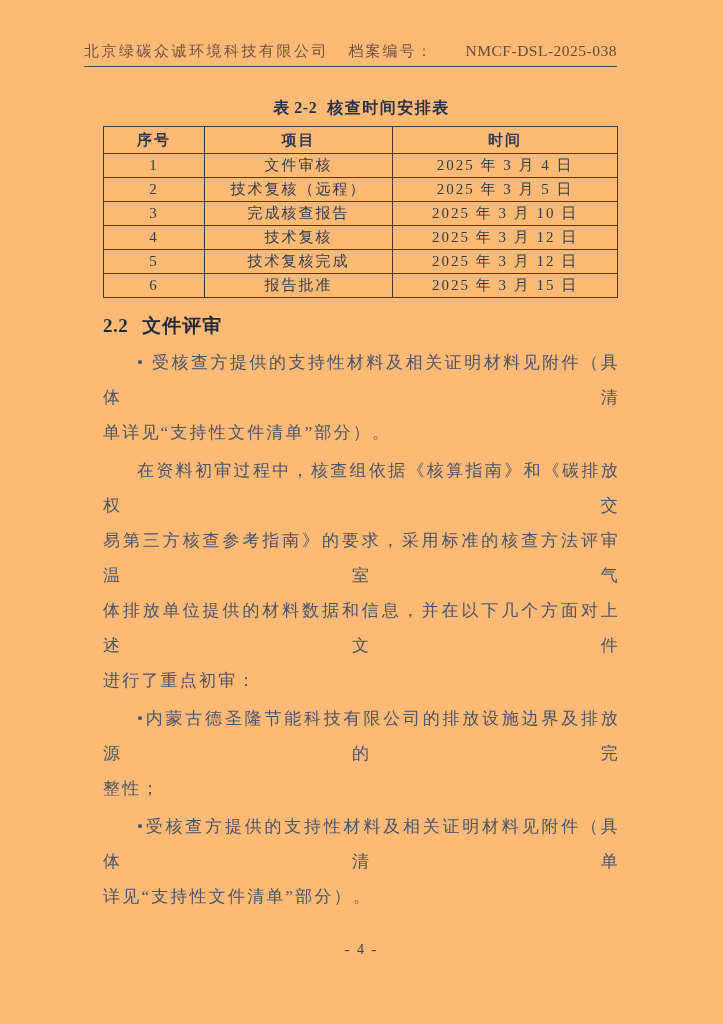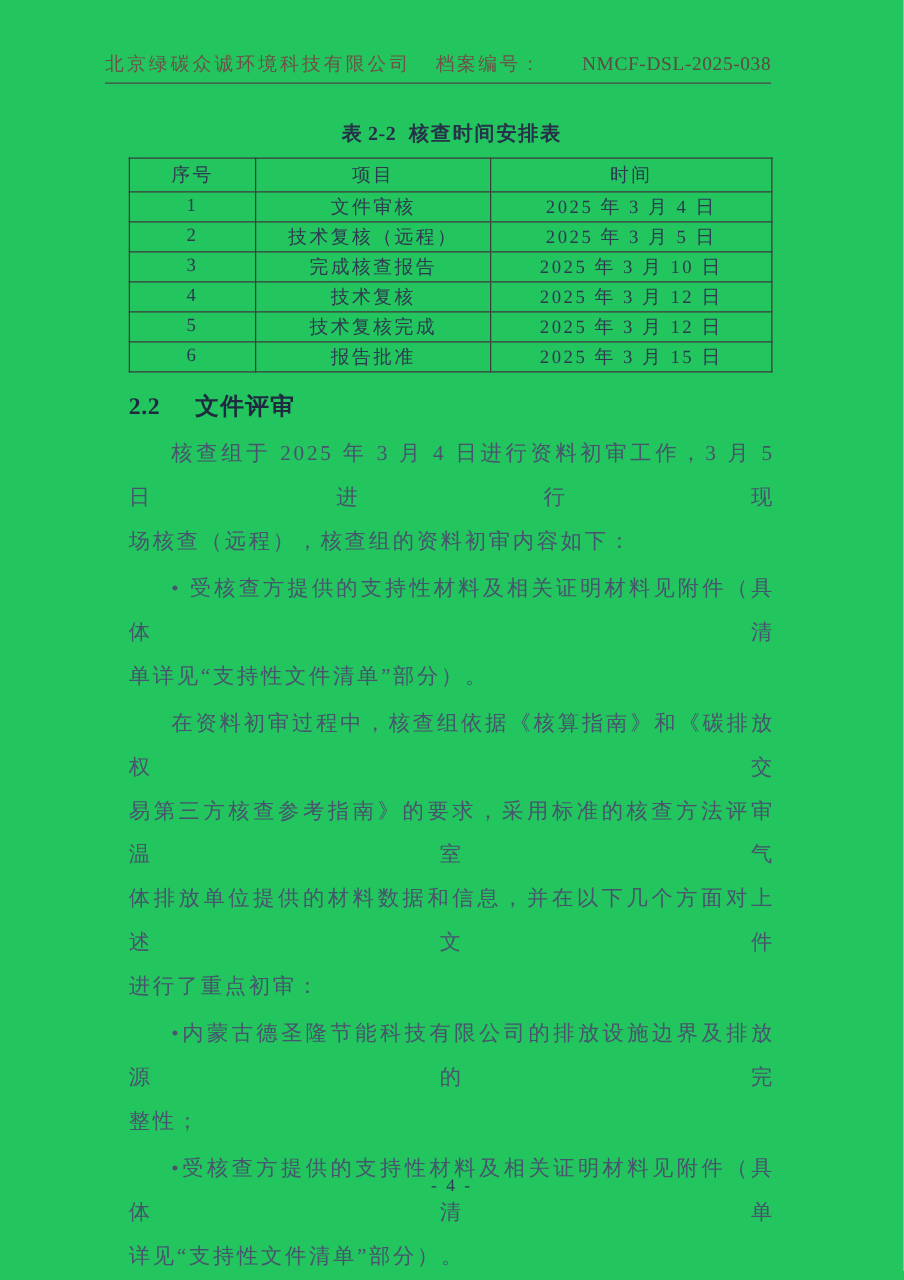--- a/index.html
+++ b/index.html
@@ -1,21 +1,21 @@
 <!DOCTYPE html>
 <html><head>
 <meta charset="utf-8">
 <style>
   html, body { margin: 0; padding: 0; background: #e9e9e9; }
   .page {
     position: relative;
     width: 723px;
     height: 1024px;
     margin: 0 auto;
-    background: #22c55e;
+    background: #fdba74;
     font-family: "Liberation Serif", "DejaVu Serif", serif;
     overflow: hidden;
     box-sizing: border-box;
   }
   
   .hdr {
     position: absolute;
     left: 84px;
     top: 42px;
     width: 533px;
@@ -60,37 +60,37 @@
   }
   table.sched th, table.sched td {
     border: 1.4px solid #3d3d3d;
     text-align: center;
     vertical-align: middle;
     padding: 0;
     color: #2e3a52;
     font-size: 15px;
     letter-spacing: 2px;
   }
-  table.sched th { height: 26px; font-weight: normal; }
+  table.sched th { height: 26px; font-weight: bold; }
   table.sched td { height: 23px; }
   col.c1 { width: 101px; }
   col.c2 { width: 188px; }
   col.c3 { width: 225px; }
 
   
   .h2 {
     font-weight: bold;
     font-size: 19px;
     color: #1f2940;
     line-height: 26px;
     margin-top: 15px;
     margin-bottom: 6px;
     letter-spacing: 1px;
   }
-  .h2 .hnum { letter-spacing: 0.5px; margin-right: 28px; }
+  .h2 .hnum { letter-spacing: 0.5px; margin-right: 14px; }
 
   
   .para { margin: 3px 0 0 0; }
   .line {
     font-size: 17px;
     line-height: 35px;
     color: #48536e;
     letter-spacing: 2.2px;
     white-space: normal;
   }
@@ -171,24 +171,20 @@
           <td>报告批准</td>
           <td>2025 年 3 月 15 日</td>
         </tr>
       </tbody>
     </table>
 
     <div class="h2">
       <span class="hnum">2.2</span><span>文件评审</span>
     </div>
 
-    <div class="para">
-      <div class="line jl fi">核查组于 2025 年 3 月 4 日进行资料初审工作，3 月 5 日进行现</div>
-      <div class="line">场核查（远程），核查组的资料初审内容如下：</div>
-    </div>
 
     <div class="para">
       <div class="line jl fi">• 受核查方提供的支持性材料及相关证明材料见附件（具体清</div>
       <div class="line">单详见“支持性文件清单”部分）。</div>
     </div>
 
     <div class="para">
       <div class="line jl fi">在资料初审过程中，核查组依据《核算指南》和《碳排放权交</div>
       <div class="line jl">易第三方核查参考指南》的要求，采用标准的核查方法评审温室气</div>
       <div class="line jl">体排放单位提供的材料数据和信息，并在以下几个方面对上述文件</div>

